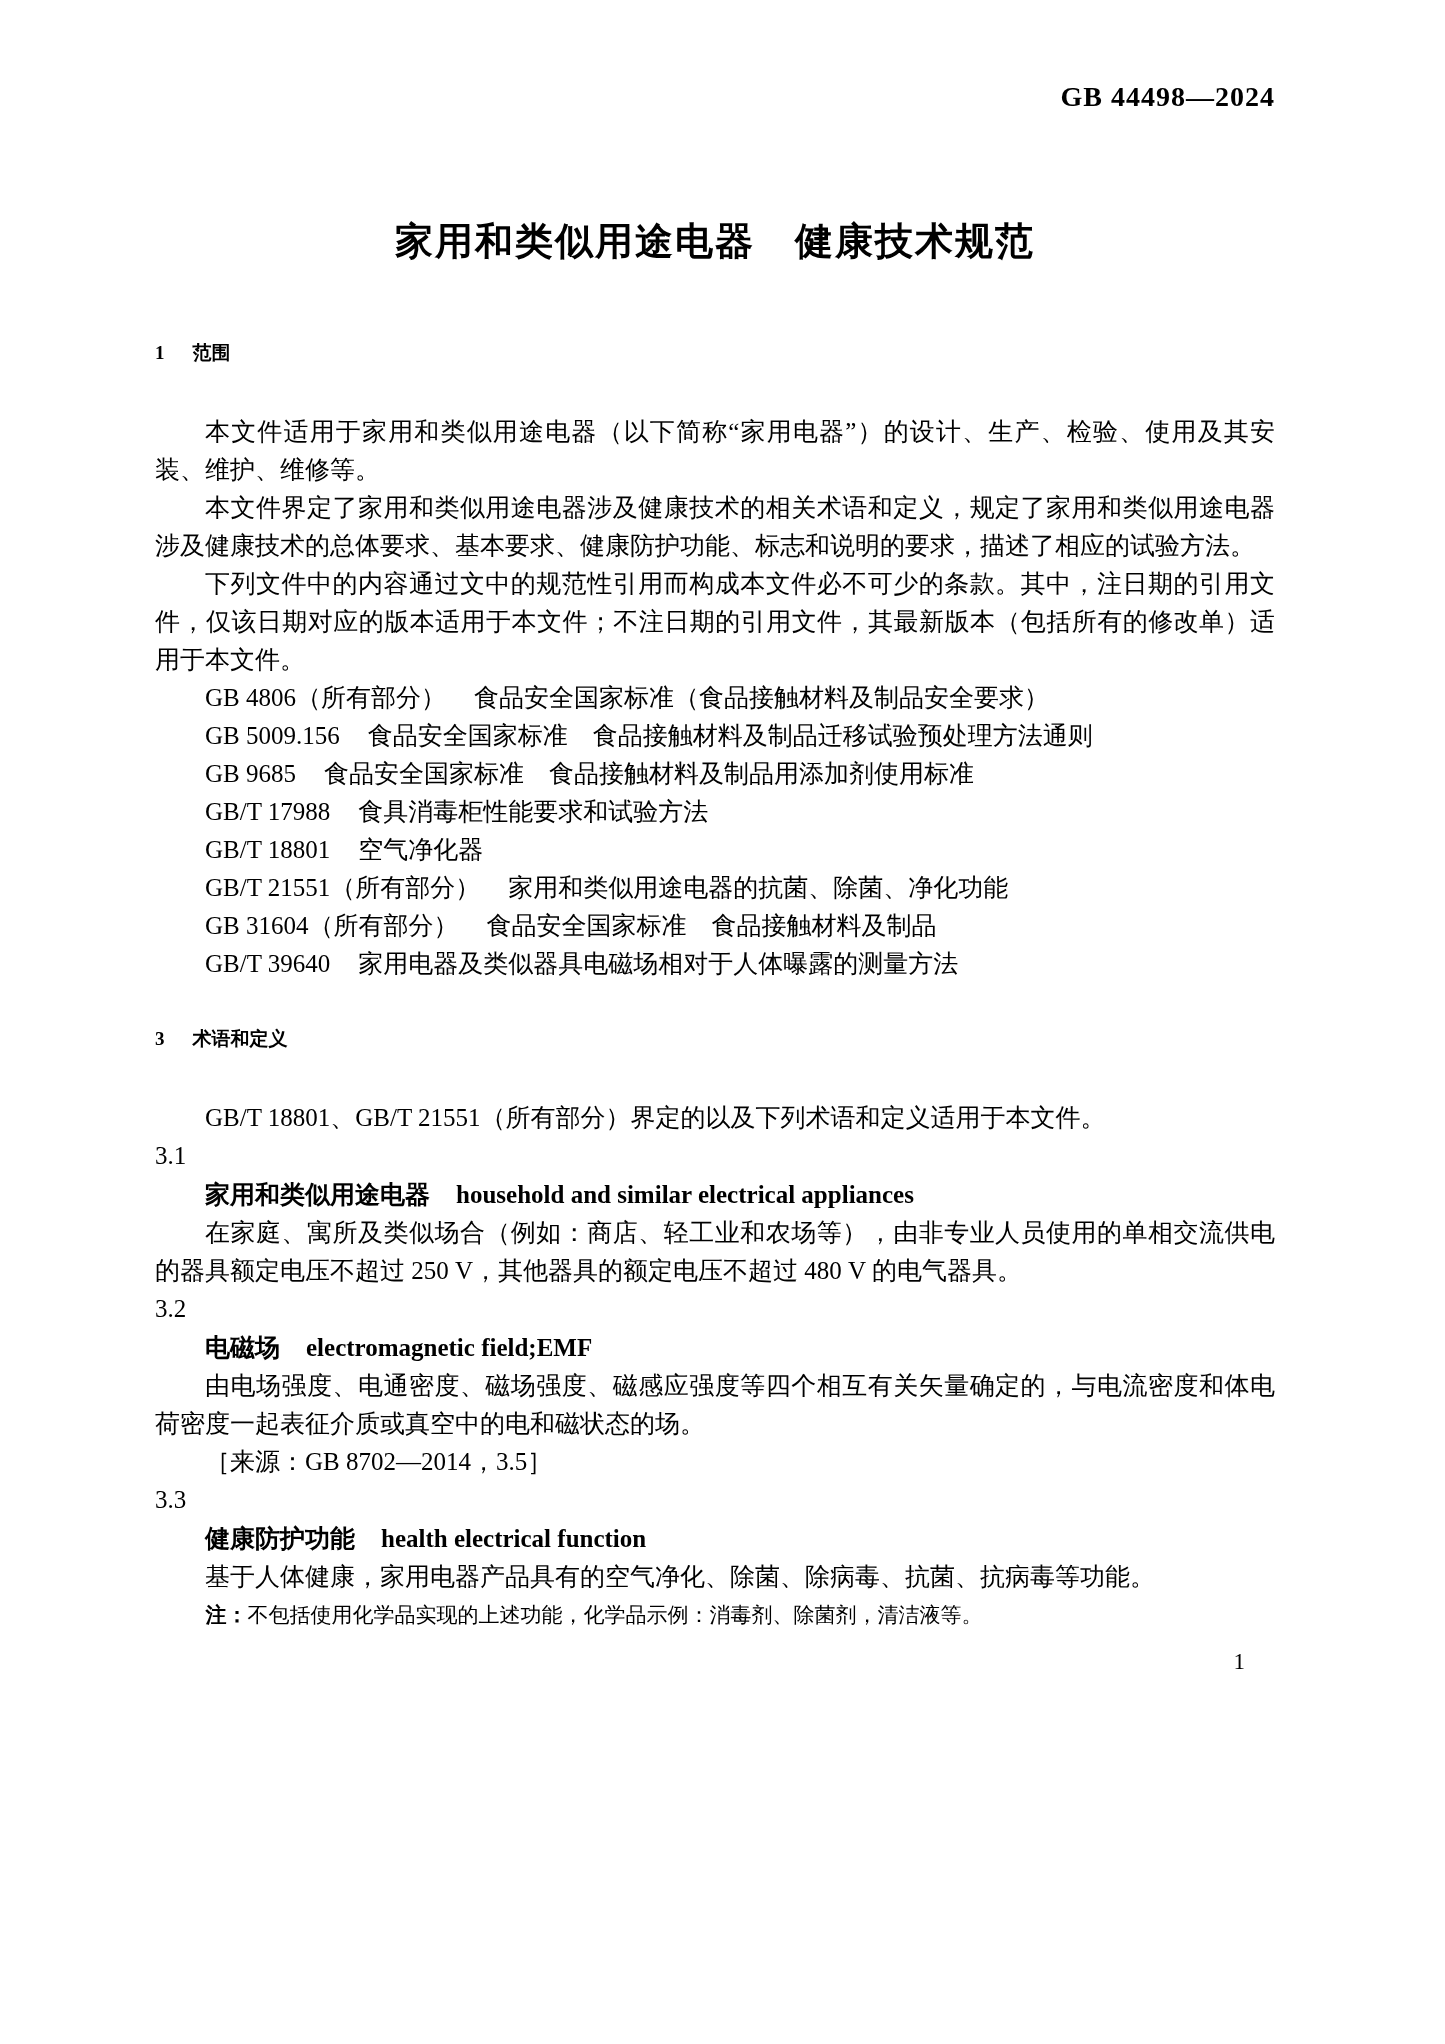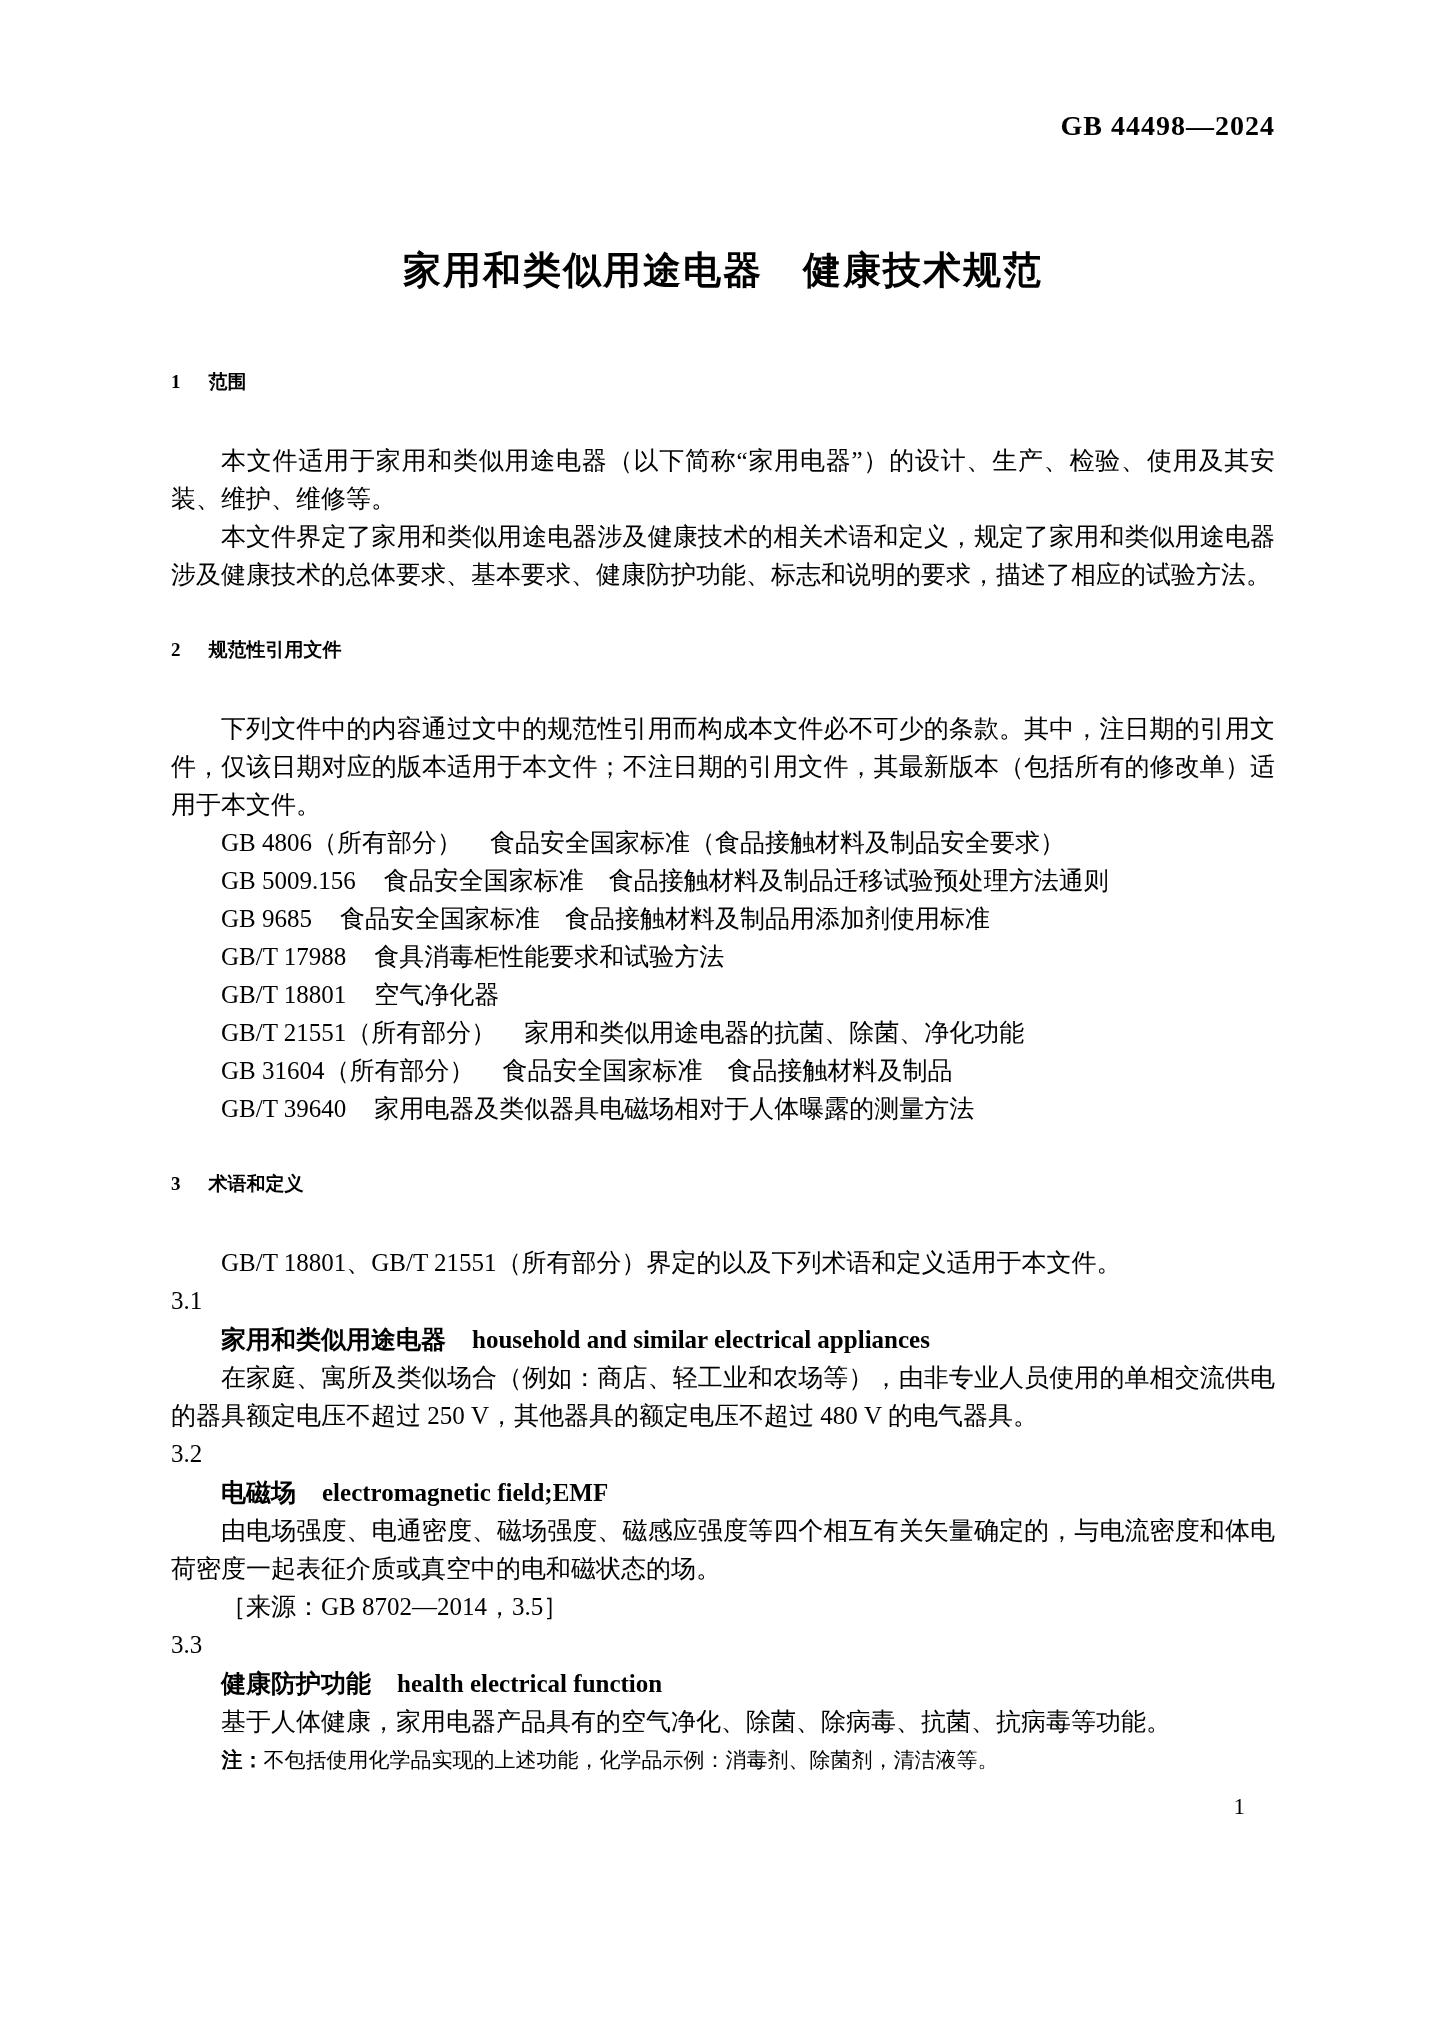--- a/index.html
+++ b/index.html
@@ -6,21 +6,21 @@
   html, body { background: #ffffff; }
   .page {
     position: relative;
     width: 1445px;
     height: 2044px;
     background: #ffffff;
     color: #000;
     font-family: "Liberation Serif", "DejaVu Serif", serif;
     overflow: hidden;
   }
-  .inner { padding: 109px 170px 0 155px; margin-left: 16px; }
+  .inner { padding: 80px 170px 0 155px; }
 
   .std-code {
     text-align: right;
     font-weight: bold;
     font-size: 28px;
     line-height: 34px;
     letter-spacing: 1px;
     font-family: "Liberation Serif", "DejaVu Serif", serif;
   }
 
@@ -112,23 +112,20 @@
 
     <section>
       <h2 class="sec-heading first">
         <span class="sec-num">1</span><span>范围</span>
       </h2>
       <p class="para">本文件适用于家用和类似用途电器（以下简称“家用电器”）的设计、生产、检验、使用及其安装、维护、维修等。</p>
       <p class="para">本文件界定了家用和类似用途电器涉及健康技术的相关术语和定义，规定了家用和类似用途电器涉及健康技术的总体要求、基本要求、健康防护功能、标志和说明的要求，描述了相应的试验方法。</p>
     </section>
 
     <section>
-      <h2 class="sec-heading">
-        <span class="sec-num">2</span><span>规范性引用文件</span>
-      </h2>
       <p class="para">下列文件中的内容通过文中的规范性引用而构成本文件必不可少的条款。其中，注日期的引用文件，仅该日期对应的版本适用于本文件；不注日期的引用文件，其最新版本（包括所有的修改单）适用于本文件。</p>
 
       <div class="ref-line">
         <span class="ref-code">GB 4806（所有部分）</span><span class="ref-title">食品安全国家标准（食品接触材料及制品安全要求）</span>
       </div>
       <div class="ref-line">
         <span class="ref-code">GB 5009.156</span><span class="ref-title">食品安全国家标准　食品接触材料及制品迁移试验预处理方法通则</span>
       </div>
       <div class="ref-line">
         <span class="ref-code">GB 9685</span><span class="ref-title">食品安全国家标准　食品接触材料及制品用添加剂使用标准</span>

